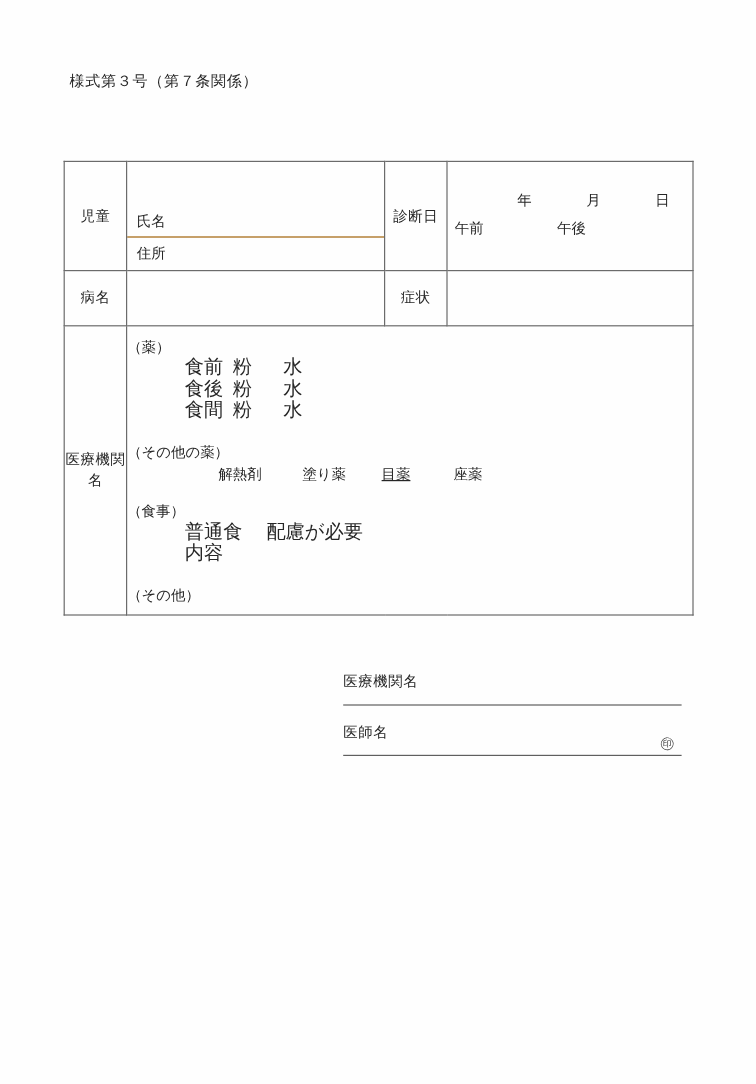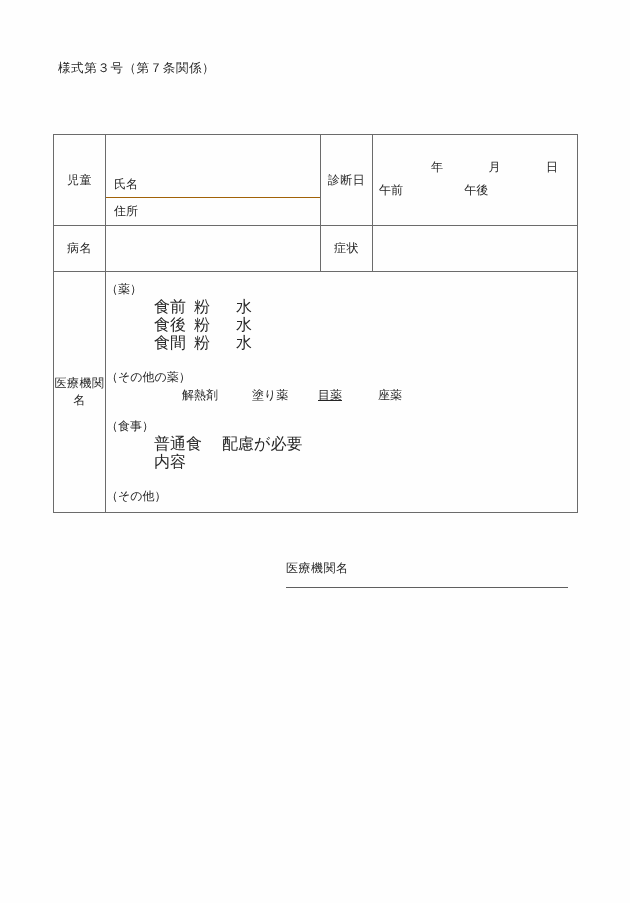--- a/index.html
+++ b/index.html
@@ -295,15 +295,19 @@
       </tr>
 
     </tbody>
   </table>
 
   <div class="sig">
     <div class="sig-row">
       <span class="lbl">医療機関名</span>
     </div>
     <div class="sig-gap"></div>
+    <div class="sig-row">
+      <span class="lbl">医師名</span>
+      <span class="seal">㊞</span>
+    </div>
   </div>
 
 </div>
 
 </body></html>

